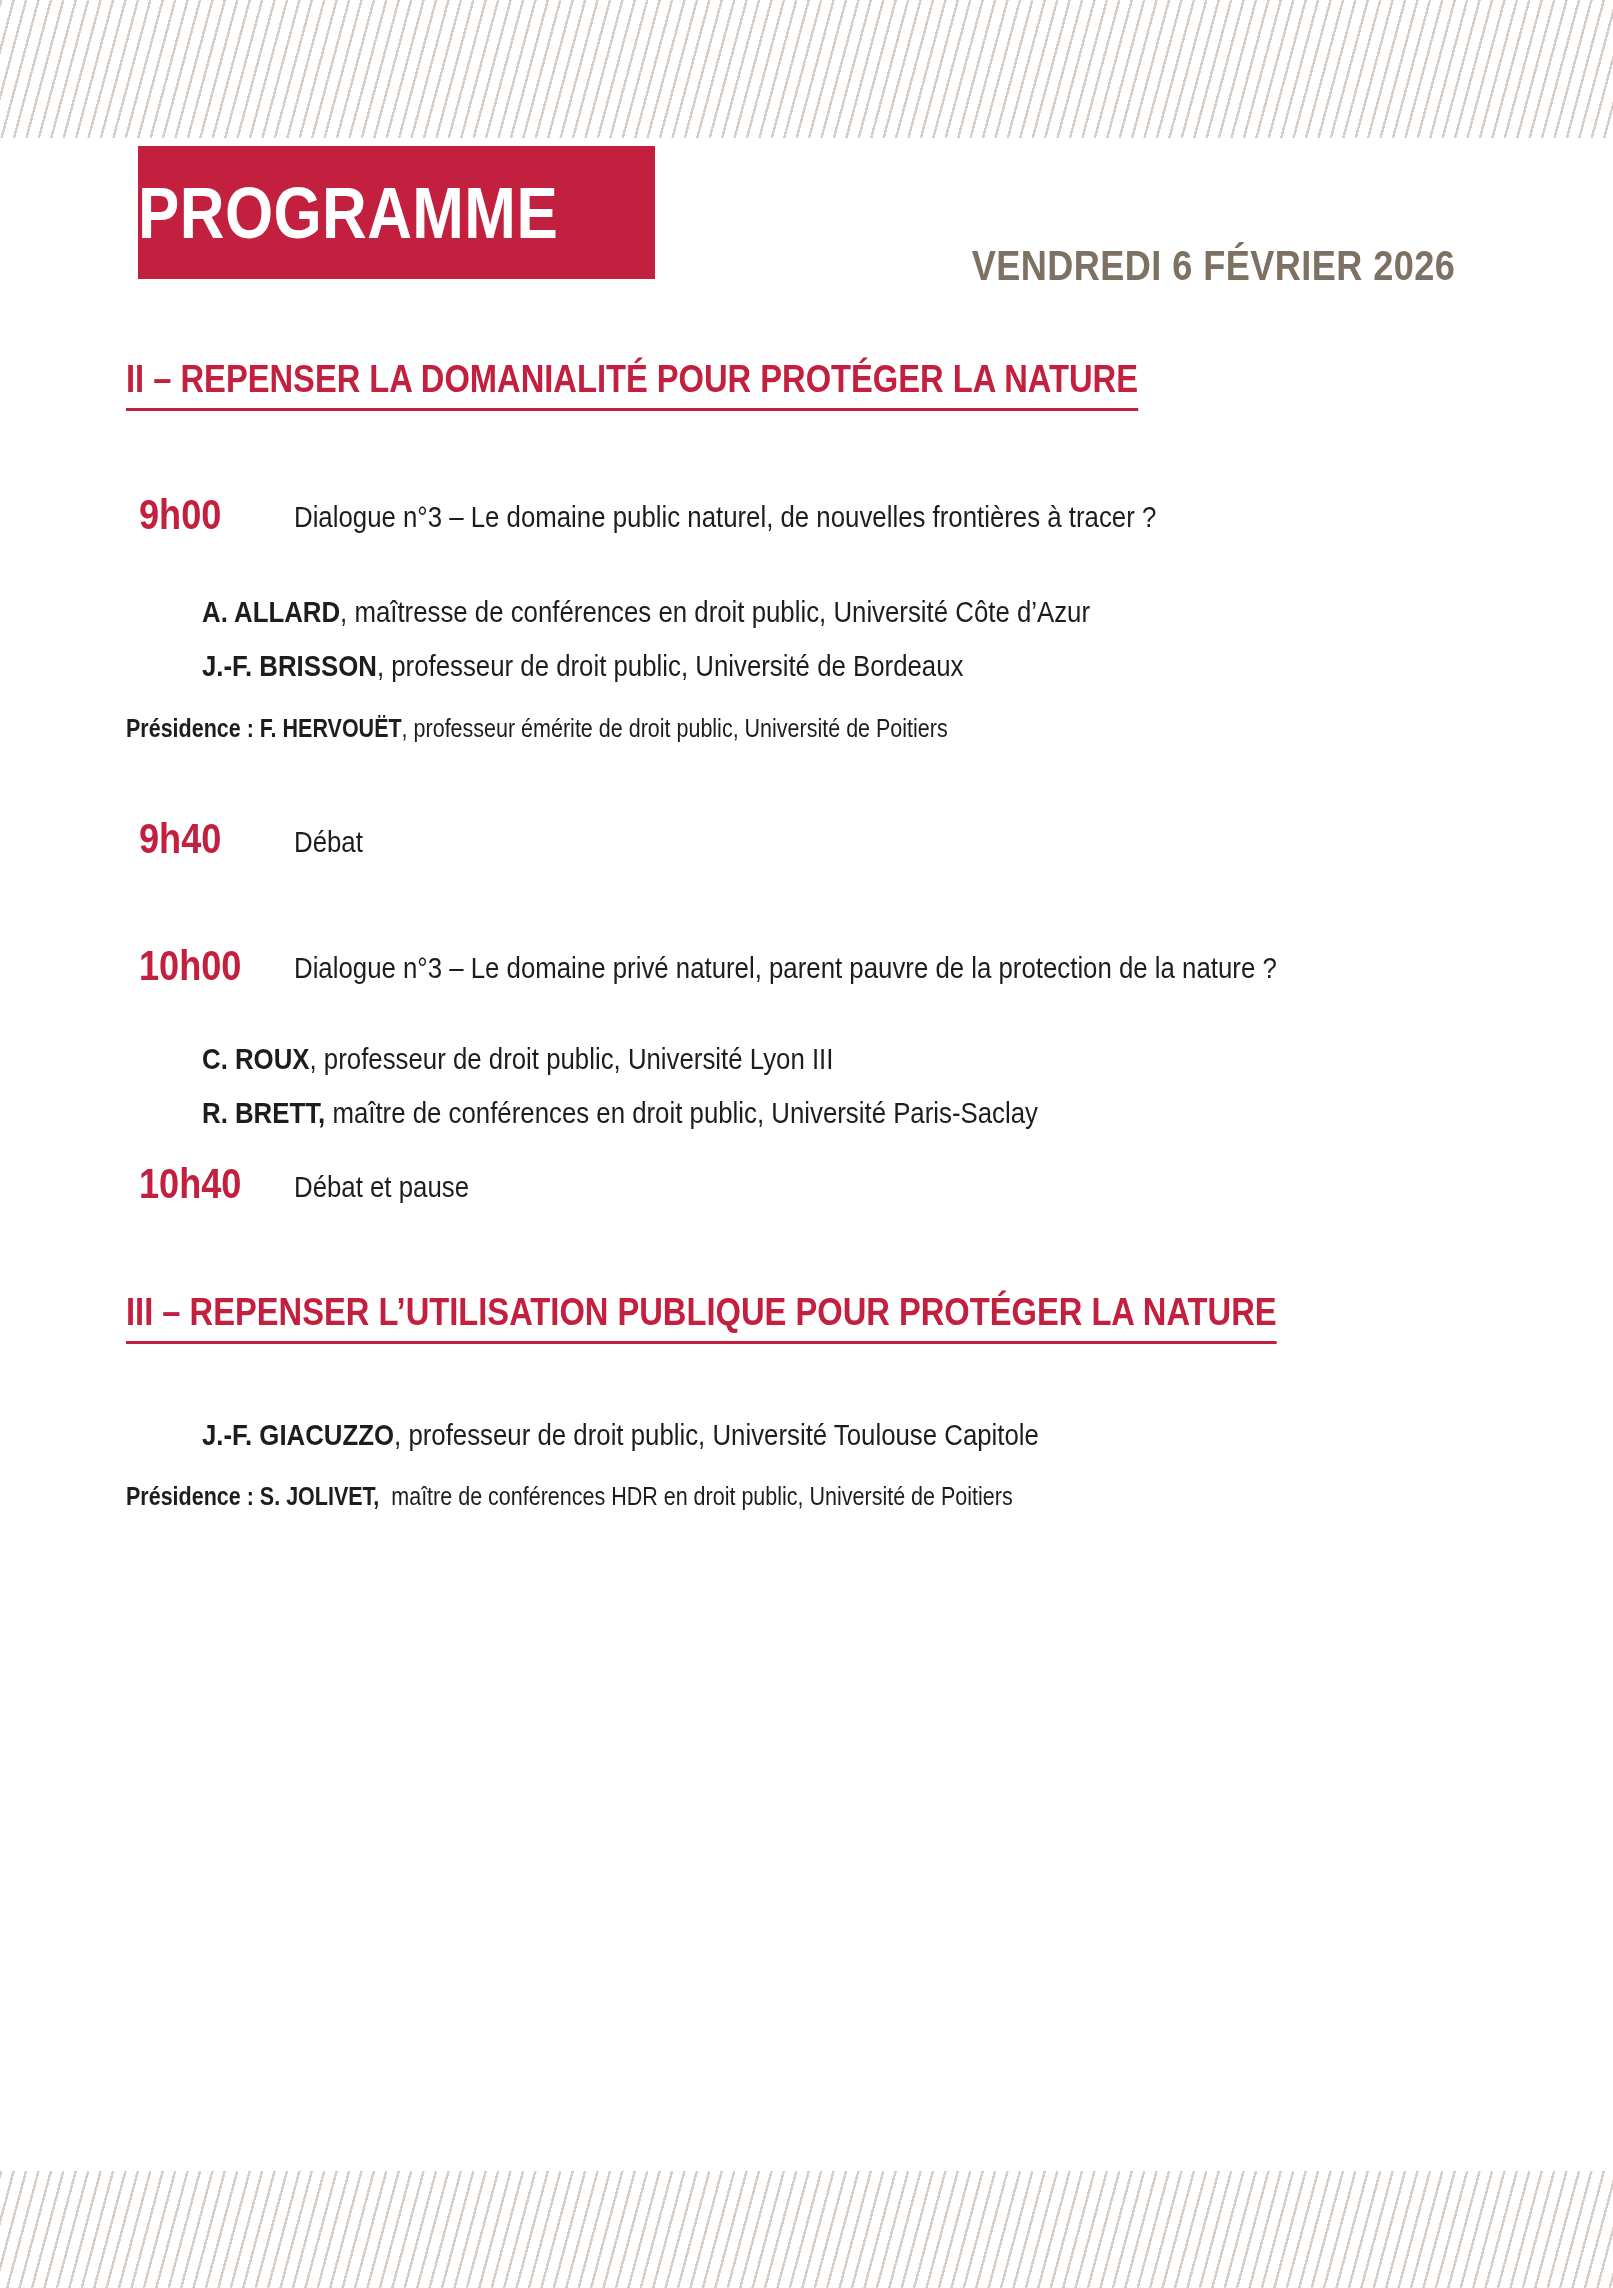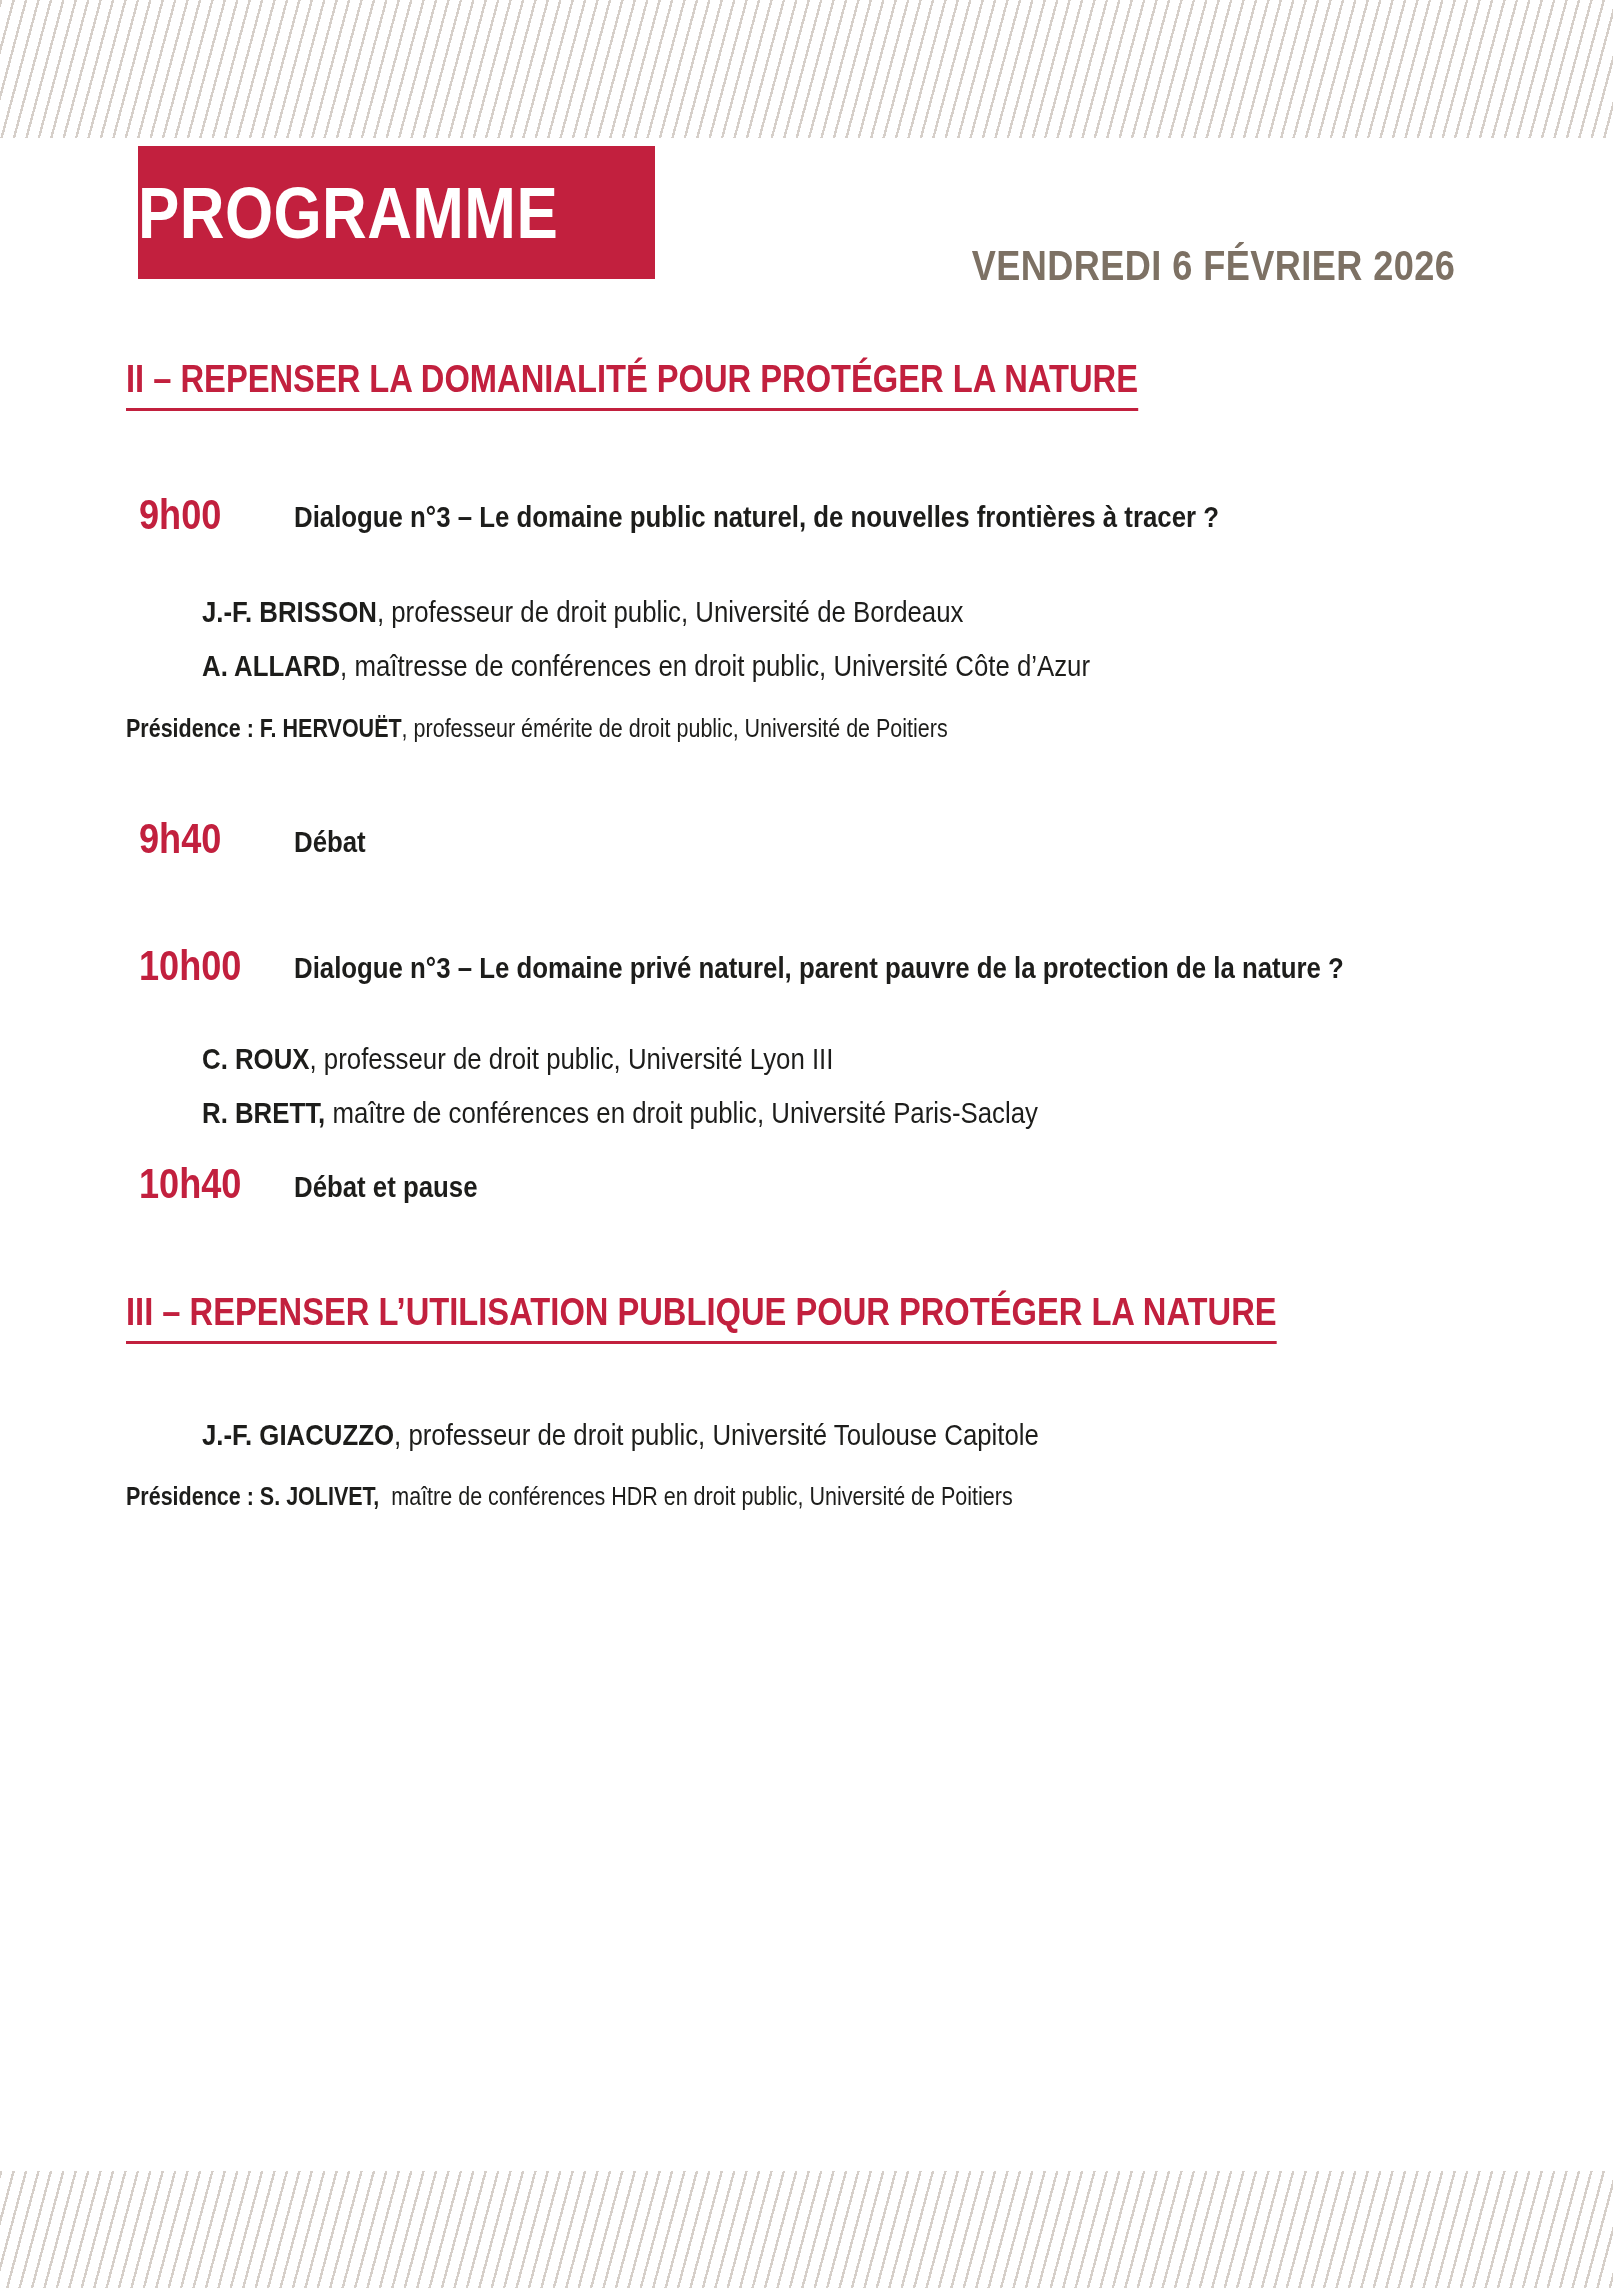--- a/index.html
+++ b/index.html
@@ -34,21 +34,21 @@
     font-weight:bold; font-size:42px; color:#7d7164; letter-spacing:0.5px;
   }
 
   .content { position:absolute; left:126px; top:358px; width:1366px; }
 
   .sec-heading { font-size:38px; font-weight:bold; color:#c2203e; }
   .sec-heading .cond { border-bottom:3.7px solid #c2203e; padding-bottom:6.5px; }
 
   .row { display:flex; align-items:flex-start; margin-left:13px; }
   .time { width:155px; flex:none; font-size:42px; font-weight:bold; color:#c2203e; line-height:1.25; }
-  .title { font-size:30px; font-weight:bold; color:#1d1d1b; line-height:1.72; margin-top:2.8px; }
+  .title { font-size:30px; font-weight:normal; color:#1d1d1b; line-height:1.72; margin-top:2.8px; }
 
   .spk { margin-left:76px; font-size:30px; }
   .spk-line { line-height:1.38; margin-bottom:13px; }
   .spk-line:last-child { margin-bottom:0; }
   .pres { font-size:25px; line-height:1.38; }
   .b { font-weight:bold; }
 
   .mb84{margin-bottom:78px} .mb78{margin-bottom:72px} .mb76{margin-bottom:70px}
   .mb74{margin-bottom:68px} .mb86{margin-bottom:79px} .mb52{margin-bottom:48px}
   .mb48{margin-bottom:44px} .mb26{margin-bottom:24px} .mb20{margin-bottom:18.5px}
@@ -77,24 +77,24 @@
     <div class="row mb52">
       <div class="time">
         <span class="cond">9h00</span>
       </div>
       <div class="title">
         <span class="cond">Dialogue n°3 – Le domaine public naturel, de nouvelles frontières à tracer ?</span>
       </div>
     </div>
     <div class="spk mb26">
       <div class="spk-line">
-        <span class="cond"><span class="b">J.-F. BRISSON</span><span>, professeur de droit public, Université de Bordeaux</span></span>
+        <span class="cond"><span class="b">A. ALLARD</span><span>, maîtresse de conférences en droit public, Université Côte d’Azur</span></span>
       </div>
       <div class="spk-line">
-        <span class="cond"><span class="b">A. ALLARD</span><span>, maîtresse de conférences en droit public, Université Côte d’Azur</span></span>
+        <span class="cond"><span class="b">J.-F. BRISSON</span><span>, professeur de droit public, Université de Bordeaux</span></span>
       </div>
     </div>
     <div class="pres mb74">
       <span class="cond"><span class="b">Présidence : </span><span class="b">F. HERVOUËT</span><span>, professeur émérite de droit public, Université de Poitiers</span></span>
     </div>
 
     <div class="row mb78">
       <div class="time">
         <span class="cond">9h40</span>
       </div>

